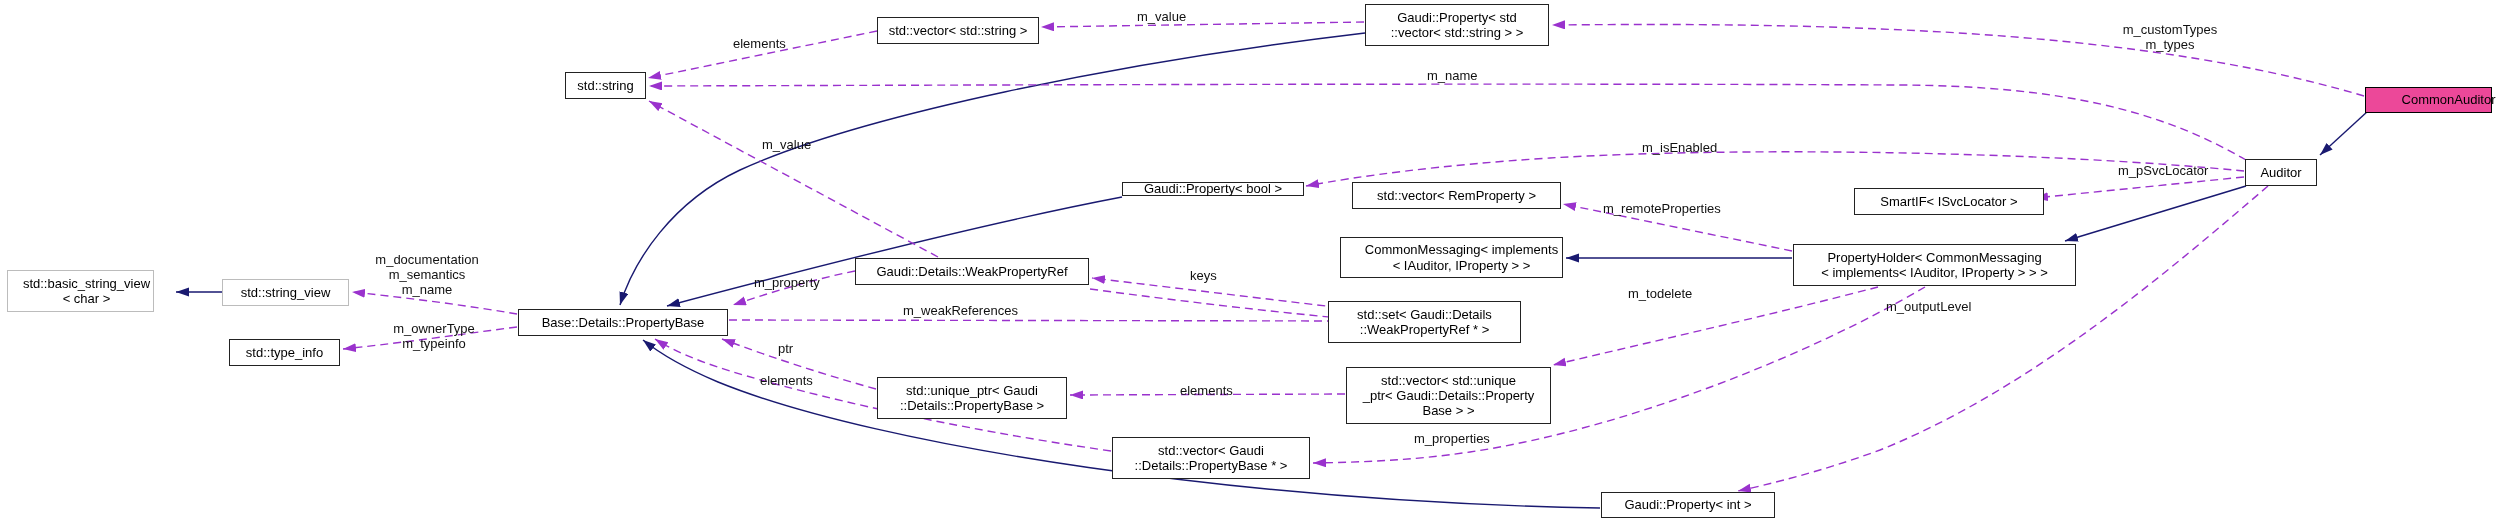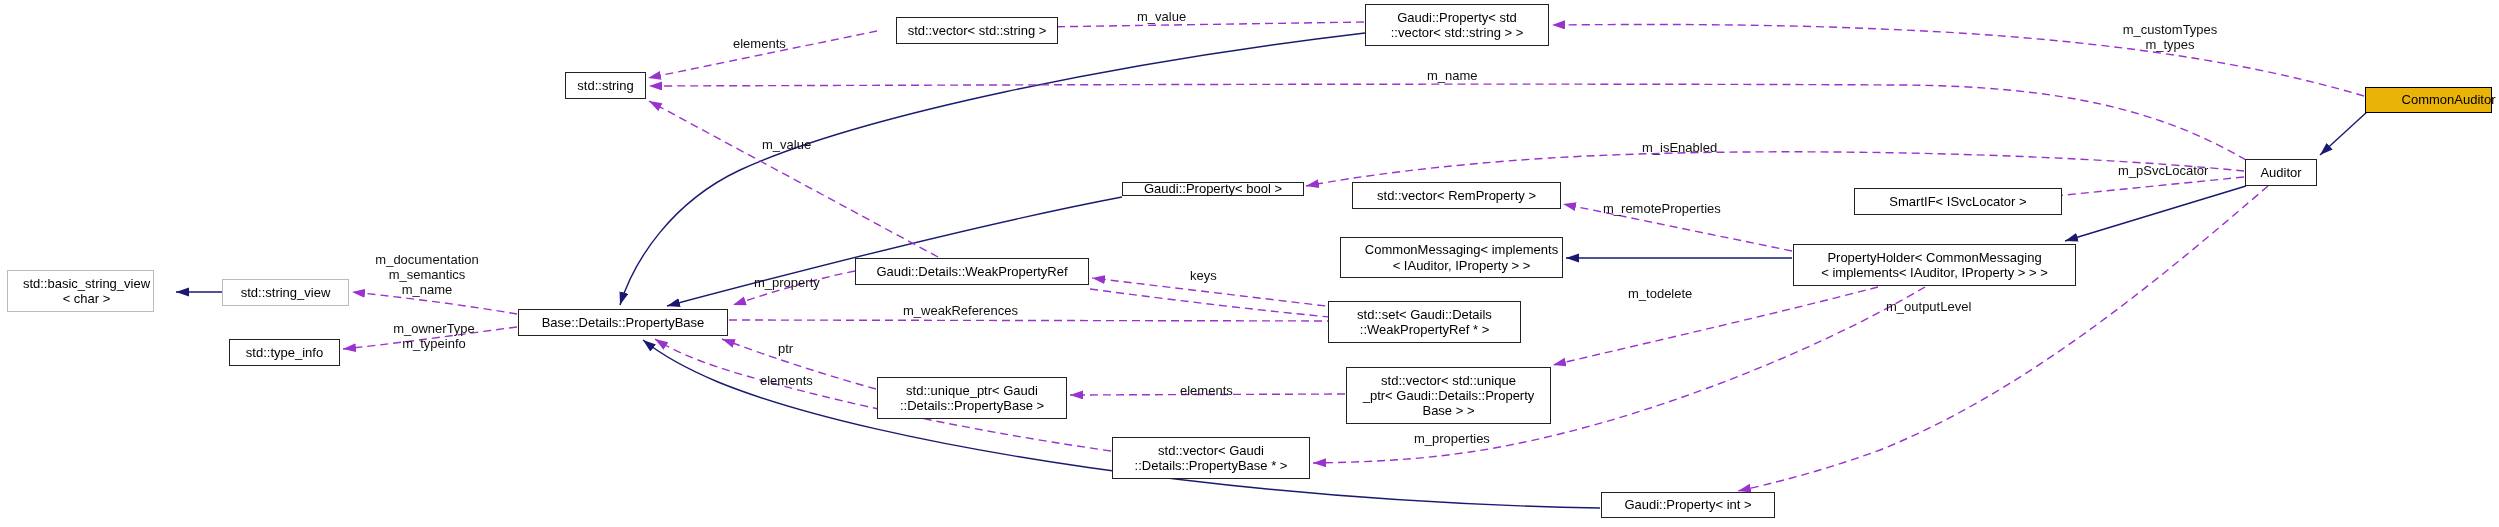--- a/index.html
+++ b/index.html
@@ -12,21 +12,21 @@
   .edge.inherit { stroke:#191970; }
   .edge.usage { stroke:#9a32cd; stroke-dasharray:8,5; }
   .node {
     position:absolute; box-sizing:border-box; background:#ffffff;
     border:1px solid #222222; color:#000000;
     display:flex; flex-direction:column; align-items:center; justify-content:center;
     font-size:13px; line-height:1.18; white-space:nowrap; text-align:center;
     cursor:pointer;
   }
   .node.external { border-color:#bcbcbc; }
-  .node.focus { background:#eab308; border-color:#000000;padding-left:40px; }
+  .node.focus { background:#ec4899; border-color:#000000;padding-left:40px; }
   .edge-label {
     position:absolute; color:#111111; font-size:13px; line-height:15px;
     white-space:nowrap;
     text-align:center;
   }
   .edge-label.center { transform:translateX(-50%); text-align:center; }
 </style>
 </head>
 <body>
 
@@ -141,42 +141,42 @@
       </div>
       <div class="node" style="left: 229px; top: 339px; width: 111px; height: 27px;">
         <div>std::type_info</div>
       </div>
       <div class="node" style="left: 518px; top: 309px; width: 210px; height: 27px;">
         <div>Base::Details::PropertyBase</div>
       </div>
       <div class="node" style="left: 565px; top: 72px; width: 81px; height: 27px;">
         <div>std::string</div>
       </div>
-      <div class="node" style="left: 877px; top: 17px; width: 162px; height: 27px; margin-left: 19px;">
+      <div class="node" style="left: 877px; top: 17px; width: 162px; height: 27px;">
         <div>std::vector&lt; std::string &gt;</div>
       </div>
       <div class="node" style="left: 1365px; top: 4px; width: 184px; height: 42px;">
         <div>Gaudi::Property&lt; std</div>
         <div>::vector&lt; std::string &gt; &gt;</div>
       </div>
       <div class="node" style="left: 1122px; top: 182px; width: 182px; height: 14px;">
         <div>Gaudi::Property&lt; bool &gt;</div>
       </div>
       <div class="node" style="left: 1352px; top: 182px; width: 209px; height: 27px;">
         <div>std::vector&lt; RemProperty &gt;</div>
       </div>
       <div class="node" style="left: 1340px; top: 237px; width: 223px; height: 41px; padding-left: 20px;">
         <div>CommonMessaging&lt; implements</div>
         <div>&lt; IAuditor, IProperty &gt; &gt;</div>
       </div>
       <div class="node" style="left: 1793px; top: 244px; width: 283px; height: 42px;">
         <div>PropertyHolder&lt; CommonMessaging</div>
         <div>&lt; implements&lt; IAuditor, IProperty &gt; &gt; &gt;</div>
       </div>
-      <div class="node" style="left: 1854px; top: 188px; width: 208px; height: 27px;">
+      <div class="node" style="left: 1854px; top: 188px; width: 190px; height: 27px;">
         <div>SmartIF&lt; ISvcLocator &gt;</div>
       </div>
       <div class="node" style="left: 2245px; top: 159px; width: 72px; height: 27px;">
         <div>Auditor</div>
       </div>
       <div class="node focus" style="left: 2365px; top: 87px; width: 127px; height: 26px;">
         <div>CommonAuditor</div>
       </div>
       <div class="node" style="left: 855px; top: 258px; width: 234px; height: 27px;">
         <div>Gaudi::Details::WeakPropertyRef</div>

